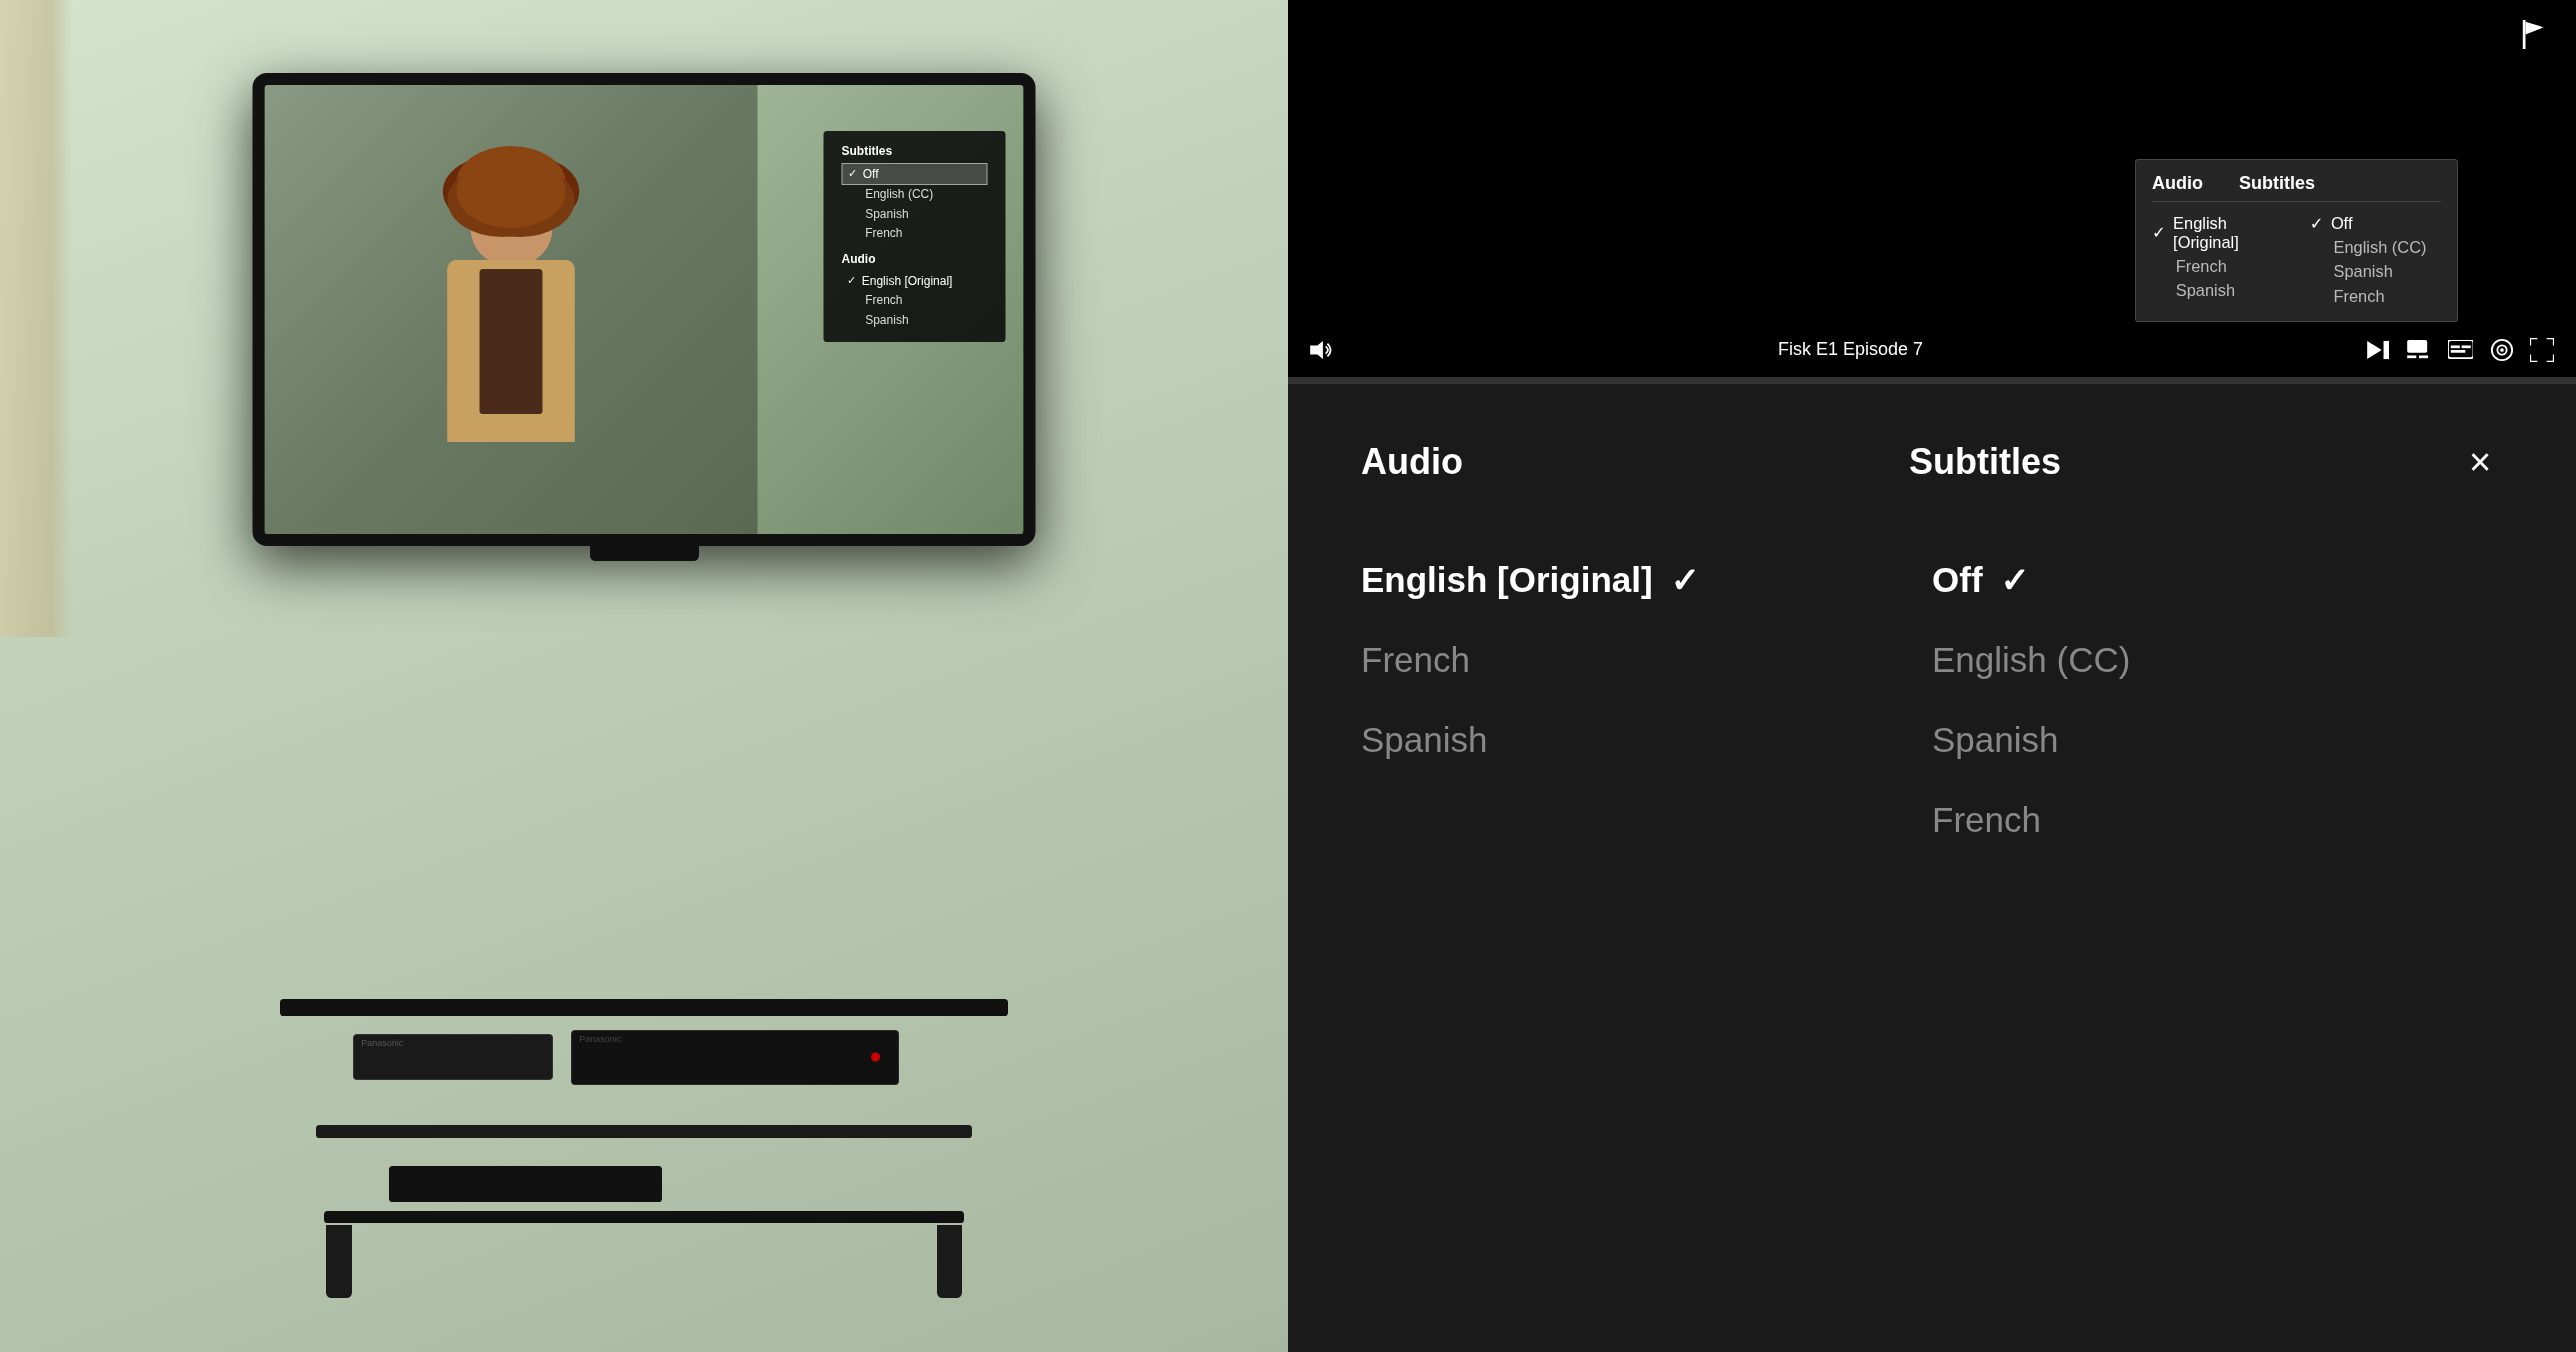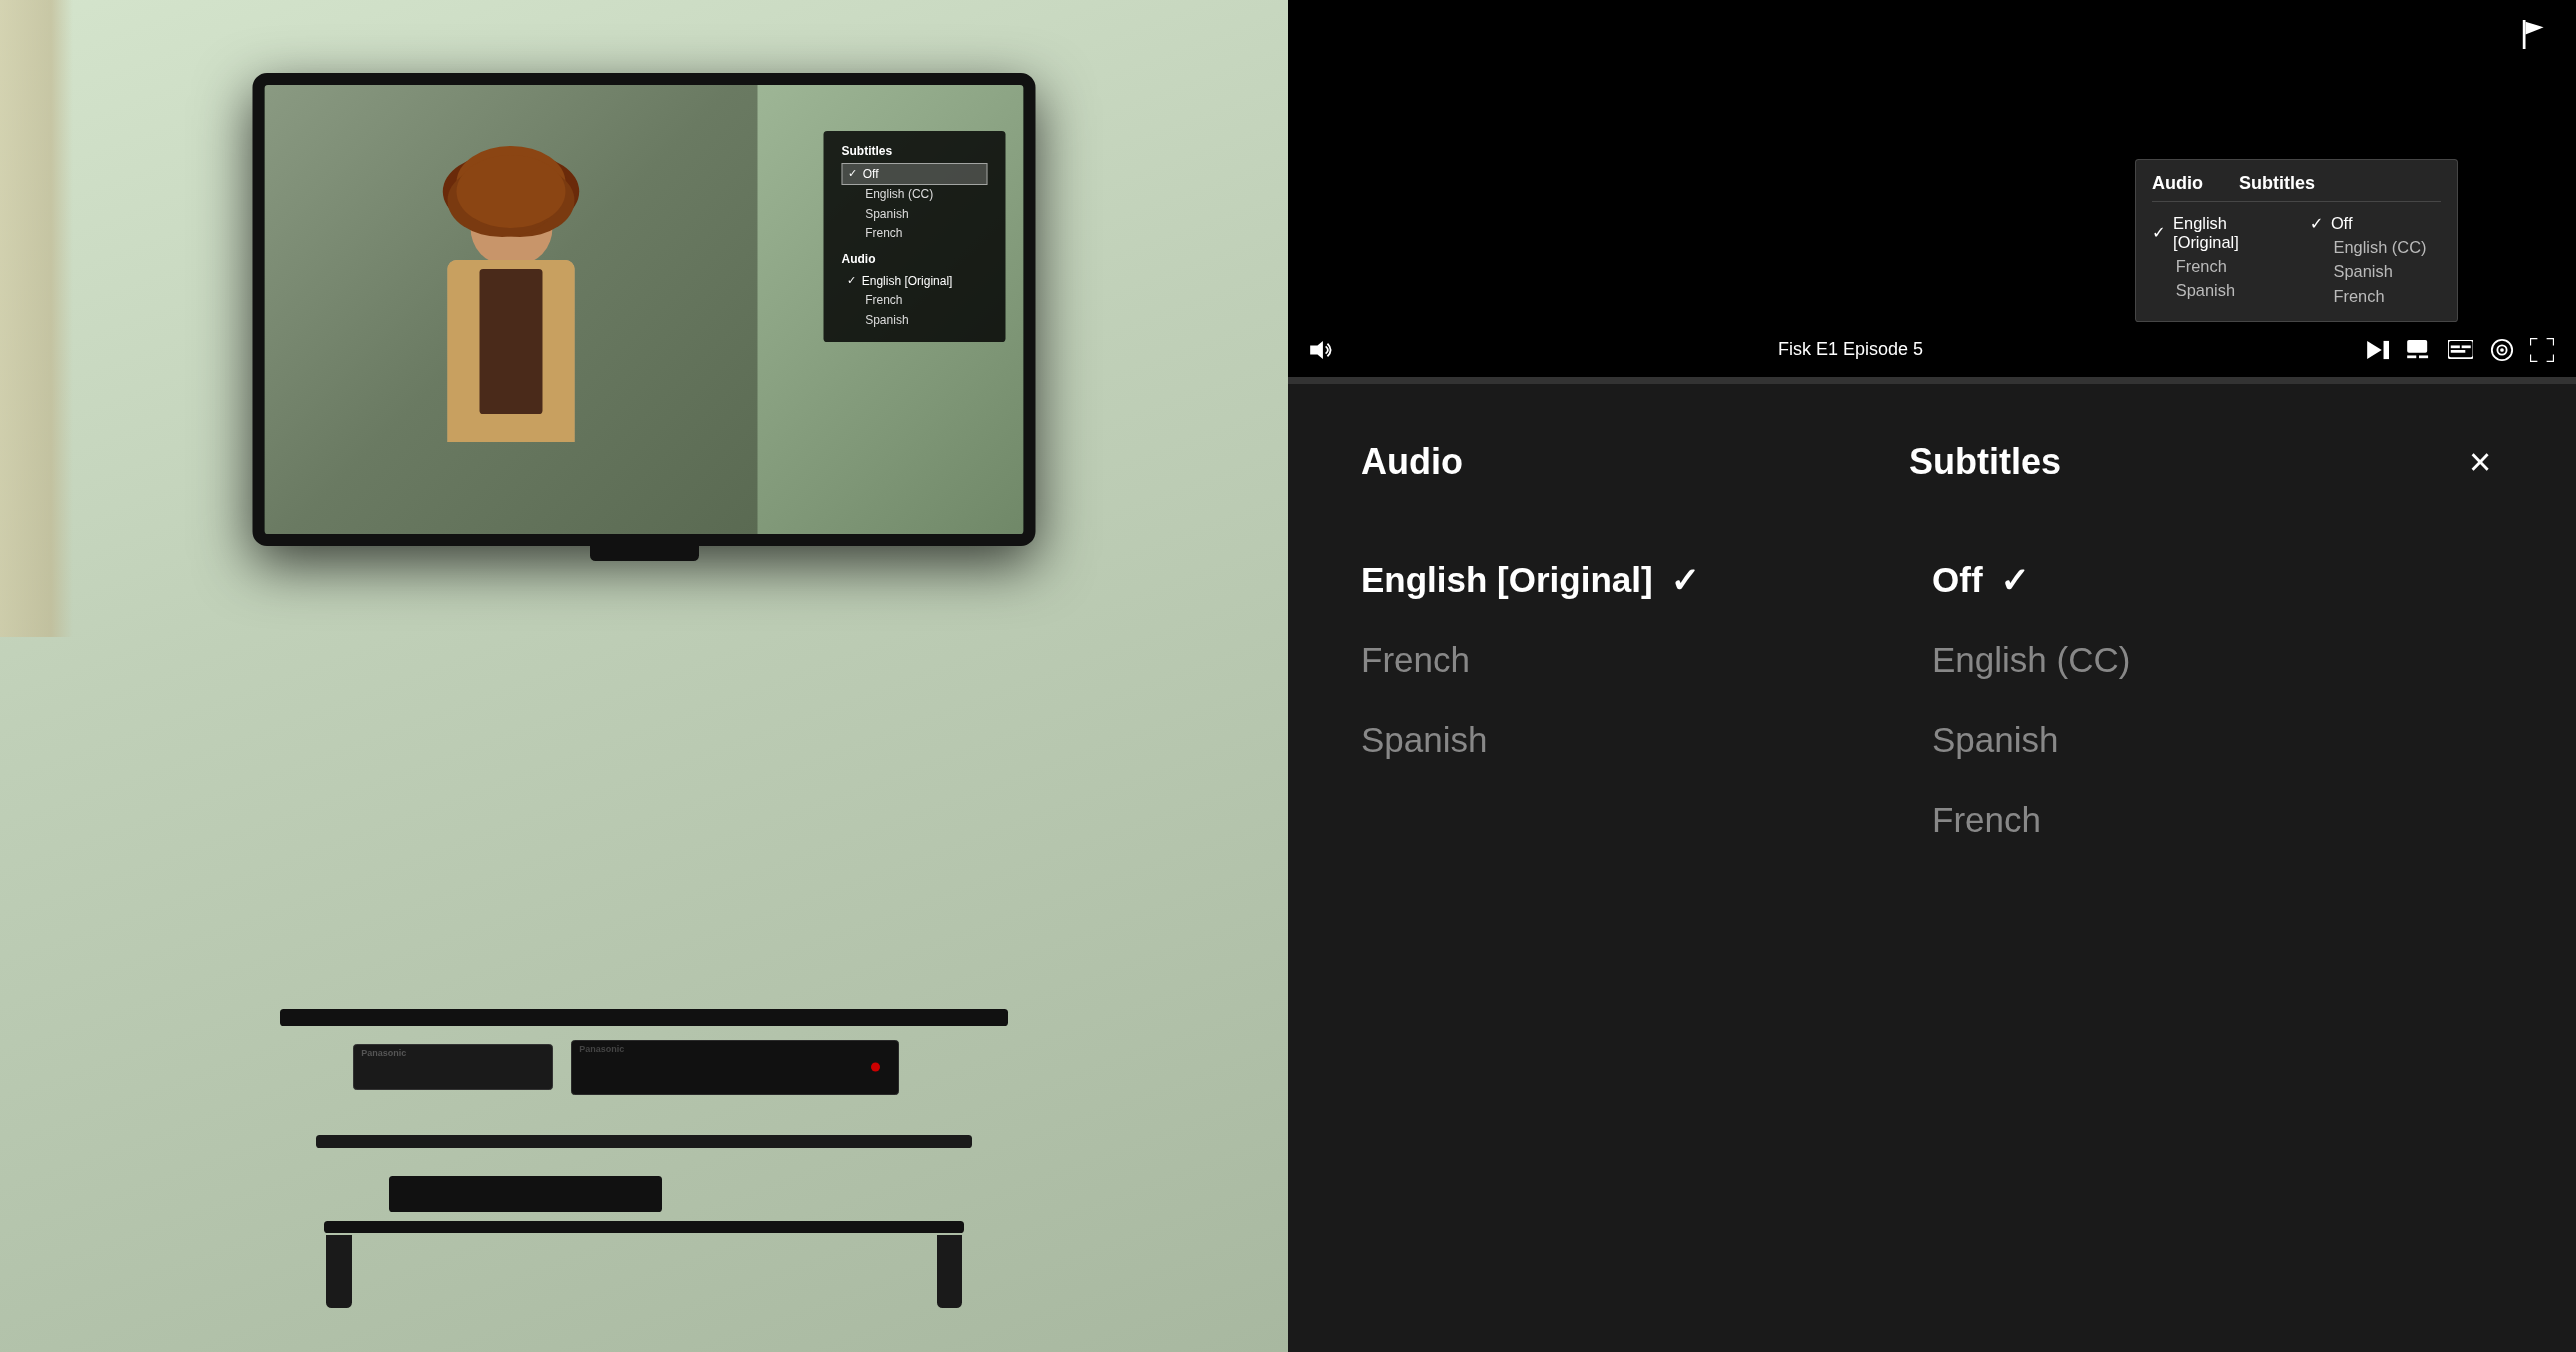--- a/index.html
+++ b/index.html
@@ -460,21 +460,21 @@
             <span style="width:12.7px;"></span>
             <span>Spanish</span>
           </div>
         </div>
       </div>
     </div>
 
     <div class="tv-base"></div>
   </div>
 
-  <div style="position:absolute; bottom:45px; left:50%; transform:translateX(-50%); width:728px;font-weight:bold;">
+  <div style="position:absolute; bottom:55px; left:50%; transform:translateX(-50%); width:728px;">
 
     <div style="width:100%; height:16.4px; background:#111; border-radius:3.6px; margin-top:0px;"></div>
 
     <div style="padding: 18px 55px; position:relative; height:109px;">
 
       <div style="position:absolute; top:18px; left:73px; width:200px; height:46px; background:#1a1a1a; border-radius:3.6px; border:0.9px solid #333;">
         <div style="color:#555; font-size:9px; padding:3.6px 7.3px;">Panasonic</div>
       </div>
 
       <div style="position:absolute; top:13.7px; left:291px; width:328px; height:55px; background:#111; border-radius:3.6px; border:0.9px solid #2a2a2a;">
@@ -554,21 +554,21 @@
 
     <div class="video-controls">
       <div class="control-icon">
         <svg width="24" height="20" viewBox="0 0 26 22">
           <polygon points="0,6 8,6 14,1 14,21 8,16 0,16" fill="white"></polygon>
           <path d="M17,7 Q22,11 17,15" stroke="white" stroke-width="2" fill="none"></path>
           <path d="M19,4 Q26,11 19,18" stroke="white" stroke-width="2" fill="none"></path>
         </svg>
       </div>
 
-      <div class="episode-title">Fisk  E1  Episode 5</div>
+      <div class="episode-title">Fisk  E1  Episode 7</div>
 
       <div class="controls-right">
 
         <div class="control-icon">
           <svg width="24" height="20" viewBox="0 0 26 22">
             <polygon points="0,1 16,11 0,21" fill="white"></polygon>
             <rect x="18" y="1" width="6" height="20" fill="white"></rect>
           </svg>
         </div>
 

